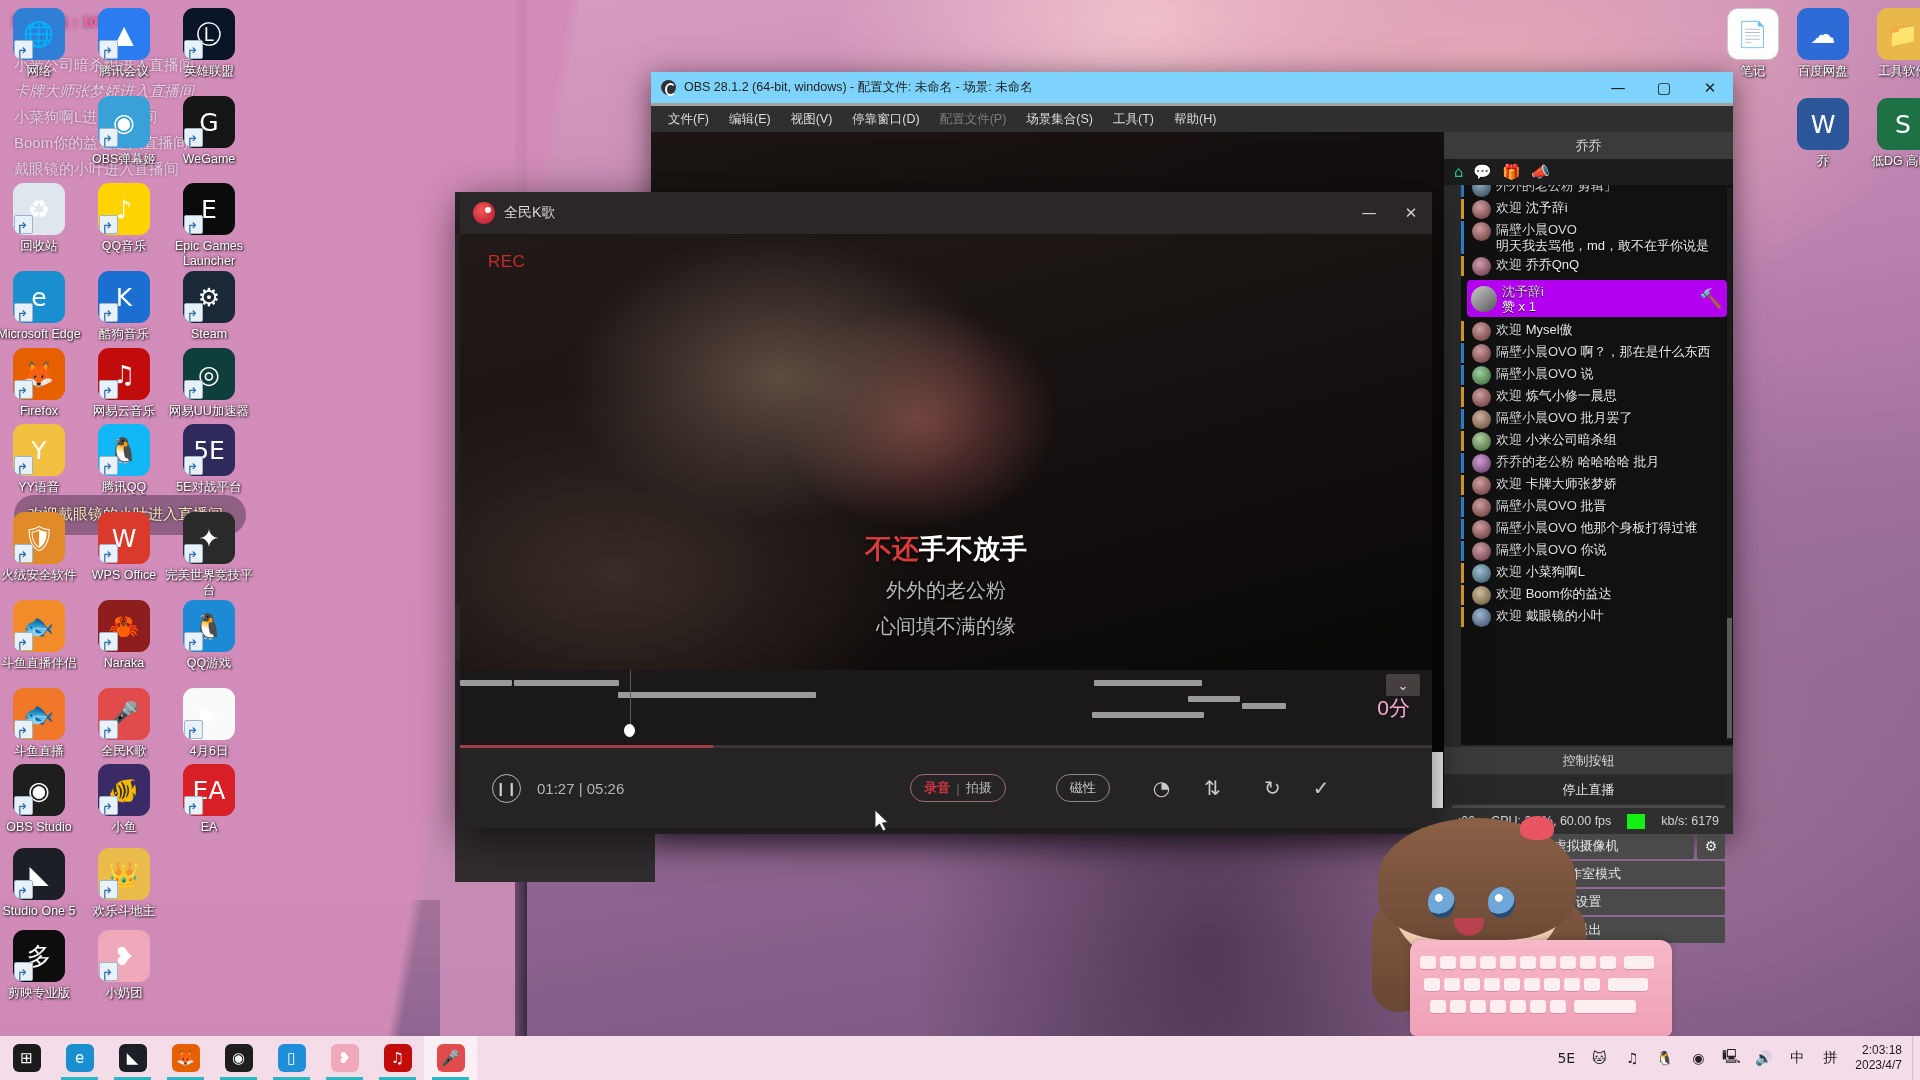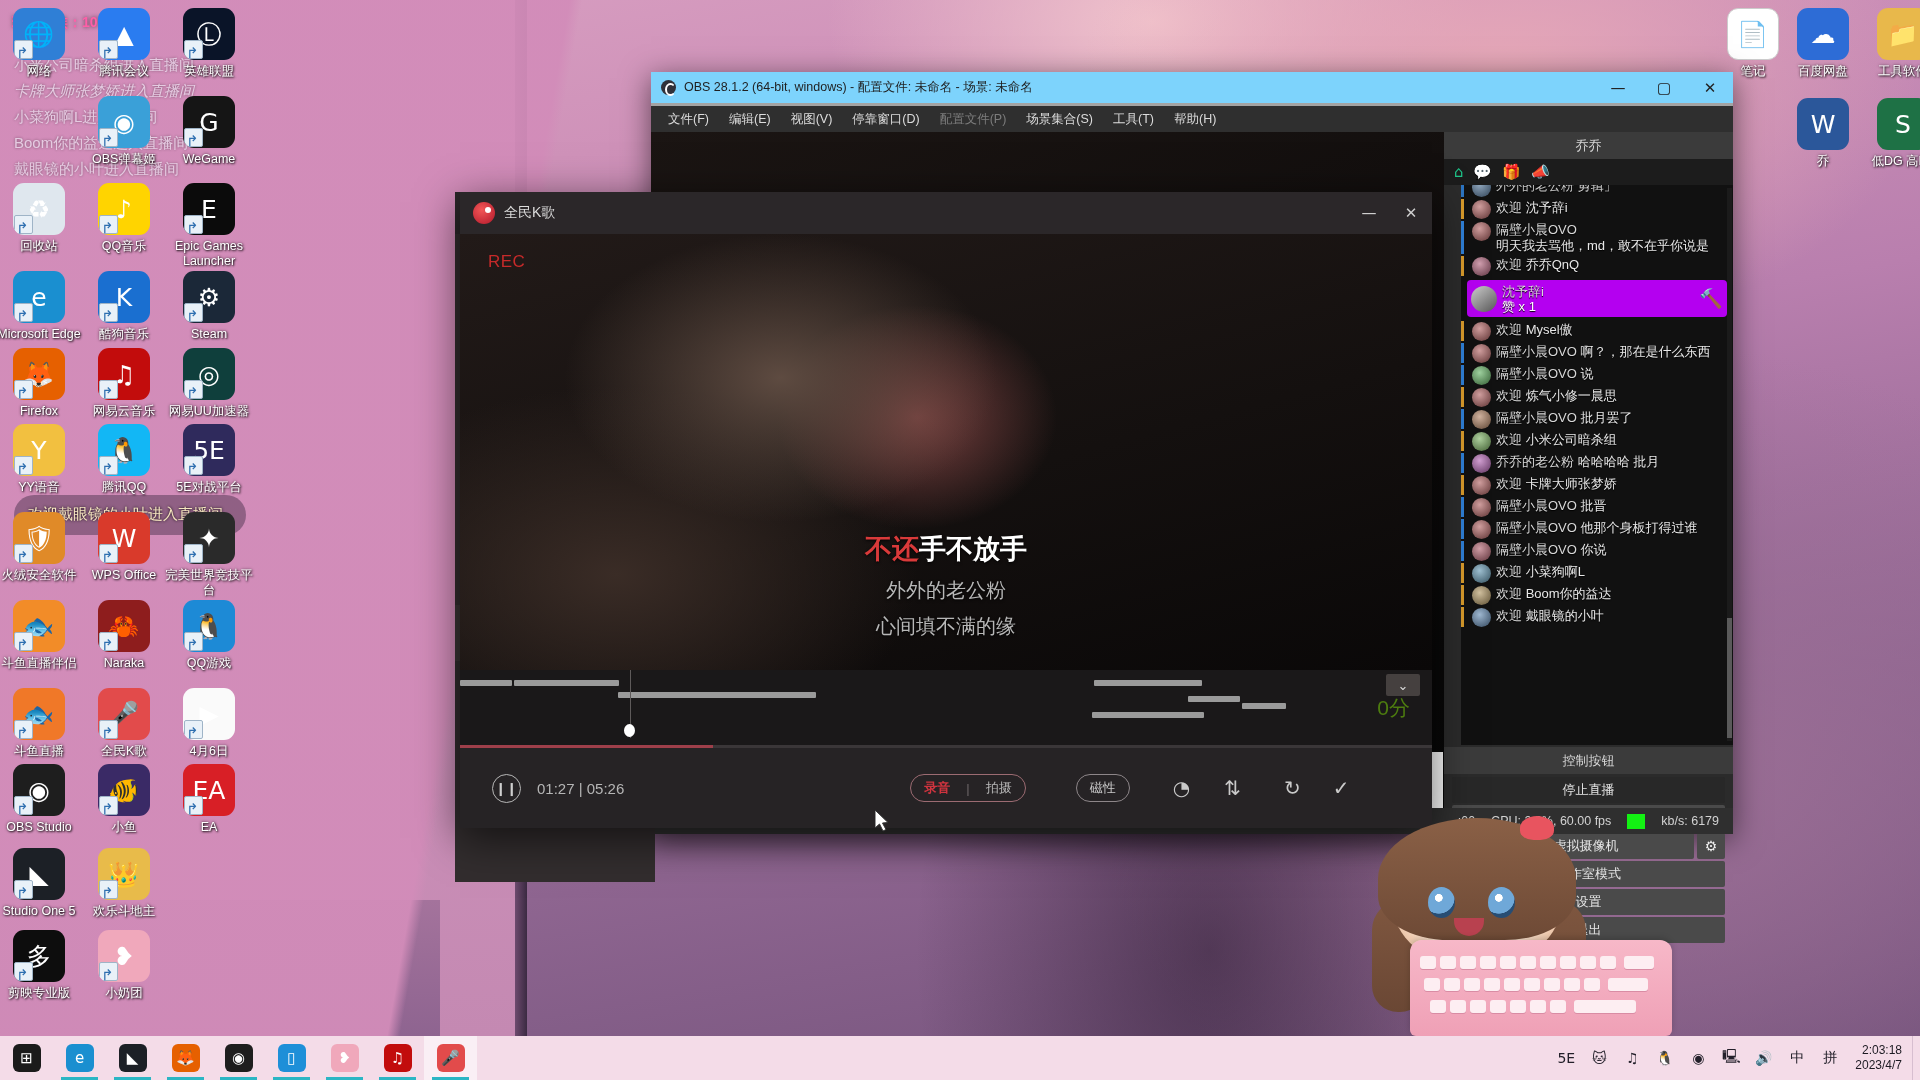--- a/index.html
+++ b/index.html
@@ -158,34 +158,34 @@
   #rec { position:absolute; left:28px; top:18px; color:#c62a2a; font-size:17px; letter-spacing:.5px;}
   #lyrics { position:absolute; left:0; right:0; bottom:26px; text-align:center; }
   #lyrics div { font-size:20px; line-height:36px; color:#b7b7b7; text-shadow:0 1px 3px rgba(0,0,0,.9);}
   #lyrics div.cur { font-size:27px; line-height:46px; color:#fff; font-weight:600; }
   #lyrics div.cur b { color:#d93a3a; font-weight:600; }
 
   #ks-pitch { position:absolute; left:0; right:0; top:478px; height:78px; background:#1a1819; }
   #ks-pitch .note { position:absolute; height:6px; background:#9a9a9a; border-radius:1px;}
   #ks-pitch .cursor { position:absolute; top:0; bottom:10px; width:1px; background:#5e5a5a; }
   #ks-pitch .dot { position:absolute; width:11px; height:13px; border-radius:50%; background:#fff; }
-  #ks-score { position:absolute; right:22px; top:24px; font-size:21px; color:#4d7c0f; }
+  #ks-score { position:absolute; right:22px; top:24px; font-size:21px; color:#f9a8d4; }
   #ks-chev { position:absolute; right:12px; top:4px; width:34px; height:22px; background:#45403f;
       border-radius:2px; display:flex; align-items:center; justify-content:center;
       color:#ddd; font-size:13px; font-family:"DejaVu Sans", sans-serif;}
   #ks-prog { position:absolute; left:0; right:0; top:553px; height:3px; background:#3a3638; }
   #ks-prog i { display:block; height:3px; width:26%; background:#9e3f4a; }
   #ks-ctrl { position:absolute; left:0; right:0; top:556px; height:80px; background:#262325;
       display:flex; align-items:center; }
   .ks-circ { width:29px; height:29px; border-radius:50%; border:1.4px solid #b7b7b7;
       display:flex; align-items:center; justify-content:center; color:#cfcfcf; font-size:13px;
       margin-left:32px; font-family:"DejaVu Sans", sans-serif;}
   #ks-time { color:#b5b5b5; font-size:15px; margin-left:16px; }
   .ks-pill { border:1.2px solid #9c6b72; border-radius:15px; height:28px; padding:0 13px;
-      display:flex; align-items:center; font-size:13px; color:#b7b7b7;gap:10px; }
+      display:flex; align-items:center; font-size:13px; color:#b7b7b7; }
   .ks-pill b { color:#d0343f; font-weight:bold; margin-right:6px;}
   .ks-pill s { text-decoration:none; color:#6d6668; margin:0 6px 0 0;}
   .ks-pill.plain { border-color:#8d8689; color:#c9c9c9;}
   .ks-ico { color:#c9c9c9; font-size:20px; font-family:"DejaVu Sans", sans-serif;
       display:flex; align-items:center; justify-content:center; }
 
   
   #ks-back { position:absolute; left:455px; top:192px; width:200px; height:690px; background:#322d2e; }
   #ks-back .bt { height:42px; background:#2b2729; display:flex; align-items:center; }
   #ks-back .bt .ico{ width:20px;height:20px;border-radius:50%;margin:0 8px 0 12px; flex:none;

